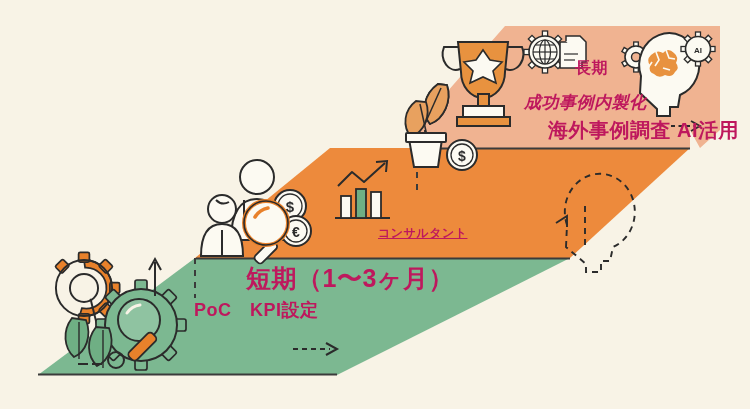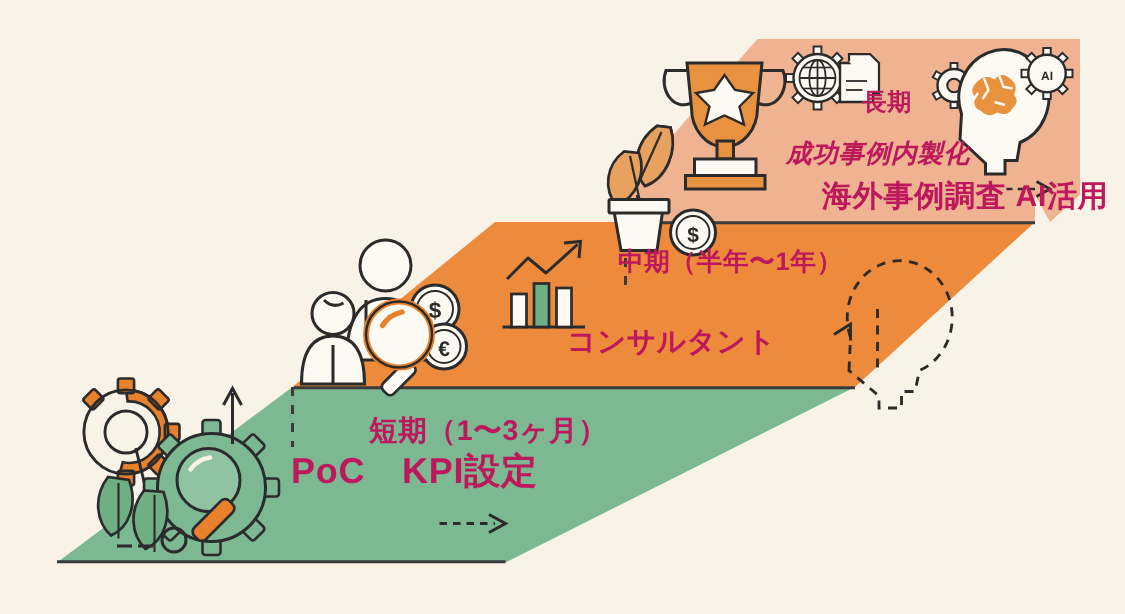--- a/index.html
+++ b/index.html
@@ -13,27 +13,27 @@
   #stage{position:relative;width:750px;height:409px;}
   #stage svg.layer{position:absolute;left:0;top:0;width:750px;height:409px;}
   .txt{
     position:absolute;
     color:#be185d;
     font-weight:bold;
     white-space:nowrap;
     letter-spacing:0.5px;
   }
   
-  .s1-title{left:246px;top:262px;font-size:19px;margin-top:12px;}
-  .s1-l1{left:194px;top:298px;font-size:24px;}
+  .s1-title{left:246px;top:262px;font-size:25px;}
+  .s1-l1{left:194px;top:298px;font-size:18px;}
   .s1-l2{left:186px;top:326px;font-size:19px;}
   
   .s2-title{left:412px;top:163px;font-size:17px;}
   .s2-l1{left:395px;top:199px;font-size:17px;}
-  .s2-l2{left:378px;top:215px;font-size:19px;}
+  .s2-l2{left:378px;top:225px;font-size:12px;text-decoration:underline;}
   
   .s3-title{left:575px;top:58px;font-size:16px;}
   .s3-l1{left:524px;top:91px;font-size:17px;font-style:italic;}
   .s3-l2{left:512px;top:117px;font-size:20px;margin-left:36px;}
 </style>
 </head>
 <body style="background: rgb(248, 243, 230);">
 
 <div id="stage">
 
@@ -272,20 +272,19 @@
     <g>
       <line x1="671" y1="126" x2="694" y2="126" stroke="#2B2B2B" stroke-width="1.8" stroke-dasharray="4,3.5"></line>
       <path d="M691,121 L700,126 L691,131" fill="none" stroke="#2B2B2B" stroke-width="1.8"></path>
     </g>
 
   </svg>
 
   <div class="txt s1-title">短期（1〜3ヶ月）</div>
   <div class="txt s1-l1">PoC　KPI設定</div>
 
-  <div class="txt s2-title">中期（半年〜1年）</div>
   <div class="txt s2-l2">コンサルタント</div>
 
   <div class="txt s3-title">長期</div>
   <div class="txt s3-l1">成功事例内製化</div>
   <div class="txt s3-l2">海外事例調査 AI活用</div>
 
 </div>
 
 </body></html>

